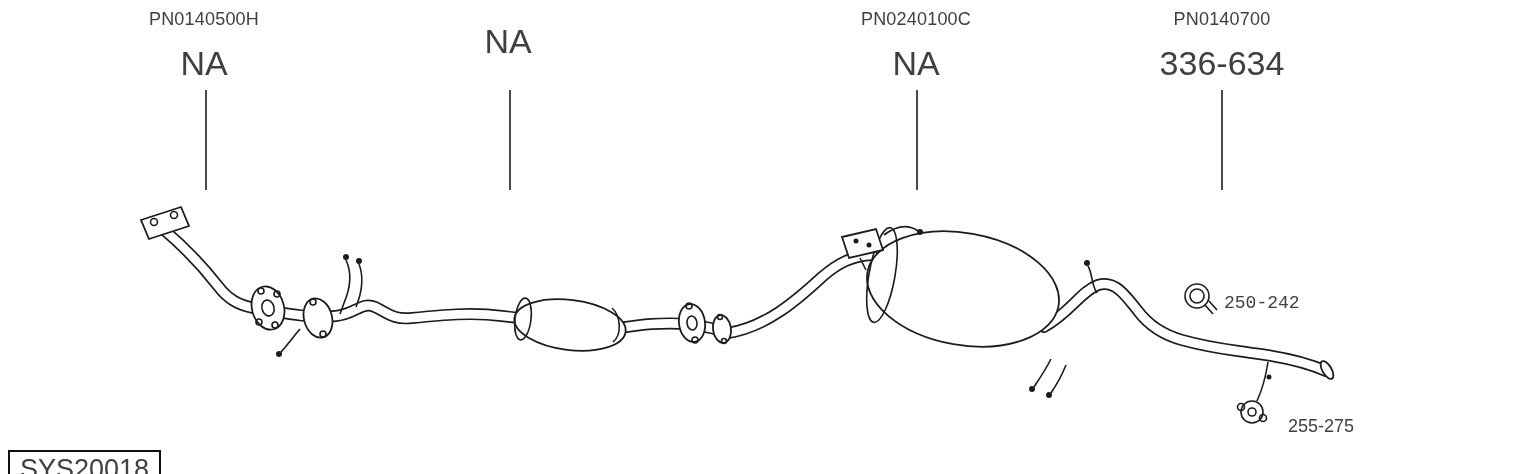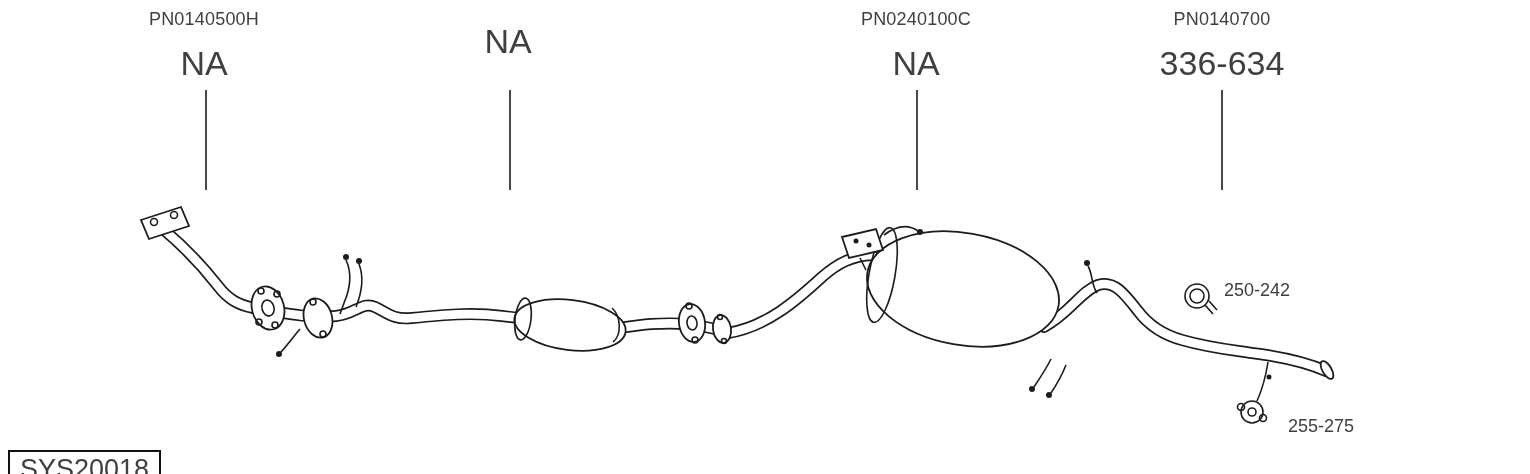--- a/index.html
+++ b/index.html
@@ -154,18 +154,18 @@
   </div>
   <div class="callout" style="left:796px;">
     <div class="pn">PN0240100C</div>
     <div class="val">NA</div>
   </div>
   <div class="callout" style="left:1102px;">
     <div class="pn">PN0140700</div>
     <div class="val">336-634</div>
   </div>
 
-  <div class="side-label" style="left:1224px;top:280px;">250-242</div>
+  <div class="side-label" style="left:1224px;top:293px;font-family:Liberation Mono, monospace;">250-242</div>
   <div class="side-label" style="left:1288px;top:416px;">255-275</div>
 
   <div class="sys-id">SYS20018</div>
 
 </div>
 
 </body></html>

